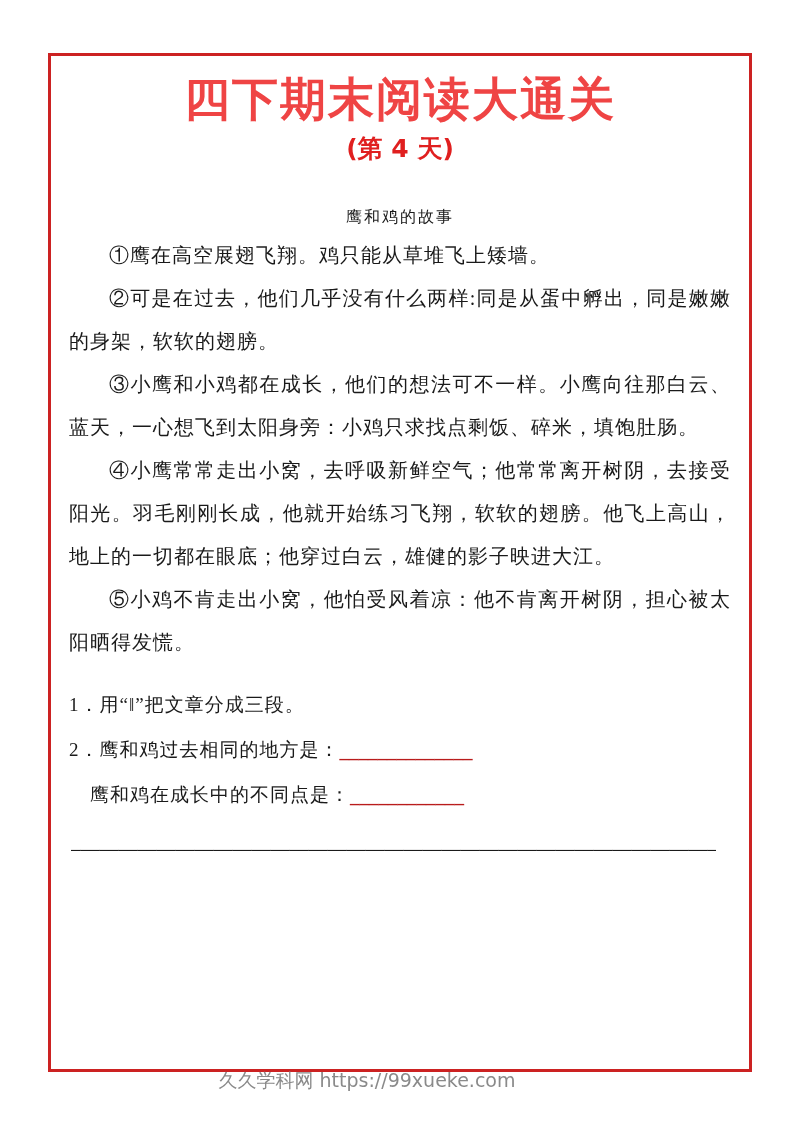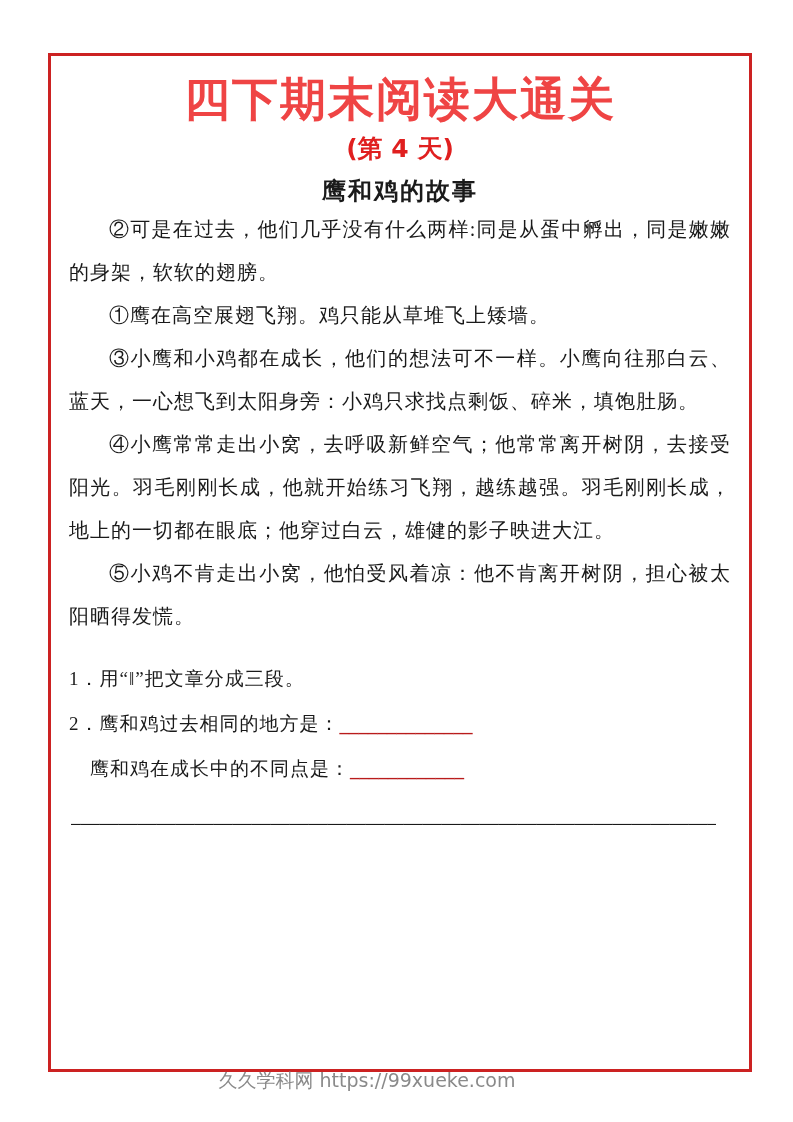--- a/index.html
+++ b/index.html
@@ -35,25 +35,25 @@
   .page-subtitle {
     margin-top: 6px;
     text-align: center;
     font-family: "DejaVu Sans", sans-serif;
     font-weight: 800;
     font-size: 25px;
     line-height: 30px;
     color: #e01f1f;
   }
   .story-title {
-    margin-top: 14px;
+    margin-top: 40px;
     text-align: center;
-    font-size: 24px;
+    font-size: 16px;
     line-height: 26px;
-    font-weight: bold;
+    font-weight: normal;
     letter-spacing: 2px;
   }
   .story { margin-top: 4px; }
   .story p {
     margin: 0;
     font-size: 20px;
     line-height: 43px;
     text-indent: 2em;
     text-align: justify;
     letter-spacing: 1px;
@@ -100,24 +100,24 @@
 
 <div class="page">
   <div class="frame">
 
     <h1 class="page-title">四下期末阅读大通关</h1>
     <div class="page-subtitle">(第 4 天)</div>
 
     <div class="story-title">鹰和鸡的故事</div>
 
     <div class="story">
+      <p>①鹰在高空展翅飞翔。鸡只能从草堆飞上矮墙。</p>
       <p>②可是在过去，他们几乎没有什么两样:同是从蛋中孵出，同是嫩嫩的身架，软软的翅膀。</p>
-      <p>①鹰在高空展翅飞翔。鸡只能从草堆飞上矮墙。</p>
       <p>③小鹰和小鸡都在成长，他们的想法可不一样。小鹰向往那白云、蓝天，一心想飞到太阳身旁：小鸡只求找点剩饭、碎米，填饱肚肠。</p>
-      <p>④小鹰常常走出小窝，去呼吸新鲜空气；他常常离开树阴，去接受阳光。羽毛刚刚长成，他就开始练习飞翔，越练越强。羽毛刚刚长成，地上的一切都在眼底；他穿过白云，雄健的影子映进大江。</p>
+      <p>④小鹰常常走出小窝，去呼吸新鲜空气；他常常离开树阴，去接受阳光。羽毛刚刚长成，他就开始练习飞翔，软软的翅膀。他飞上高山，地上的一切都在眼底；他穿过白云，雄健的影子映进大江。</p>
       <p>⑤小鸡不肯走出小窝，他怕受风着凉：他不肯离开树阴，担心被太阳晒得发慌。</p>
     </div>
 
     <div class="questions">
       <div class="q-line">
         <span>1．用“‖”把文章分成三段。</span>
       </div>
       <div class="q-line">
         <span>2．鹰和鸡过去相同的地方是：</span><span class="blank">______________</span>
       </div>

